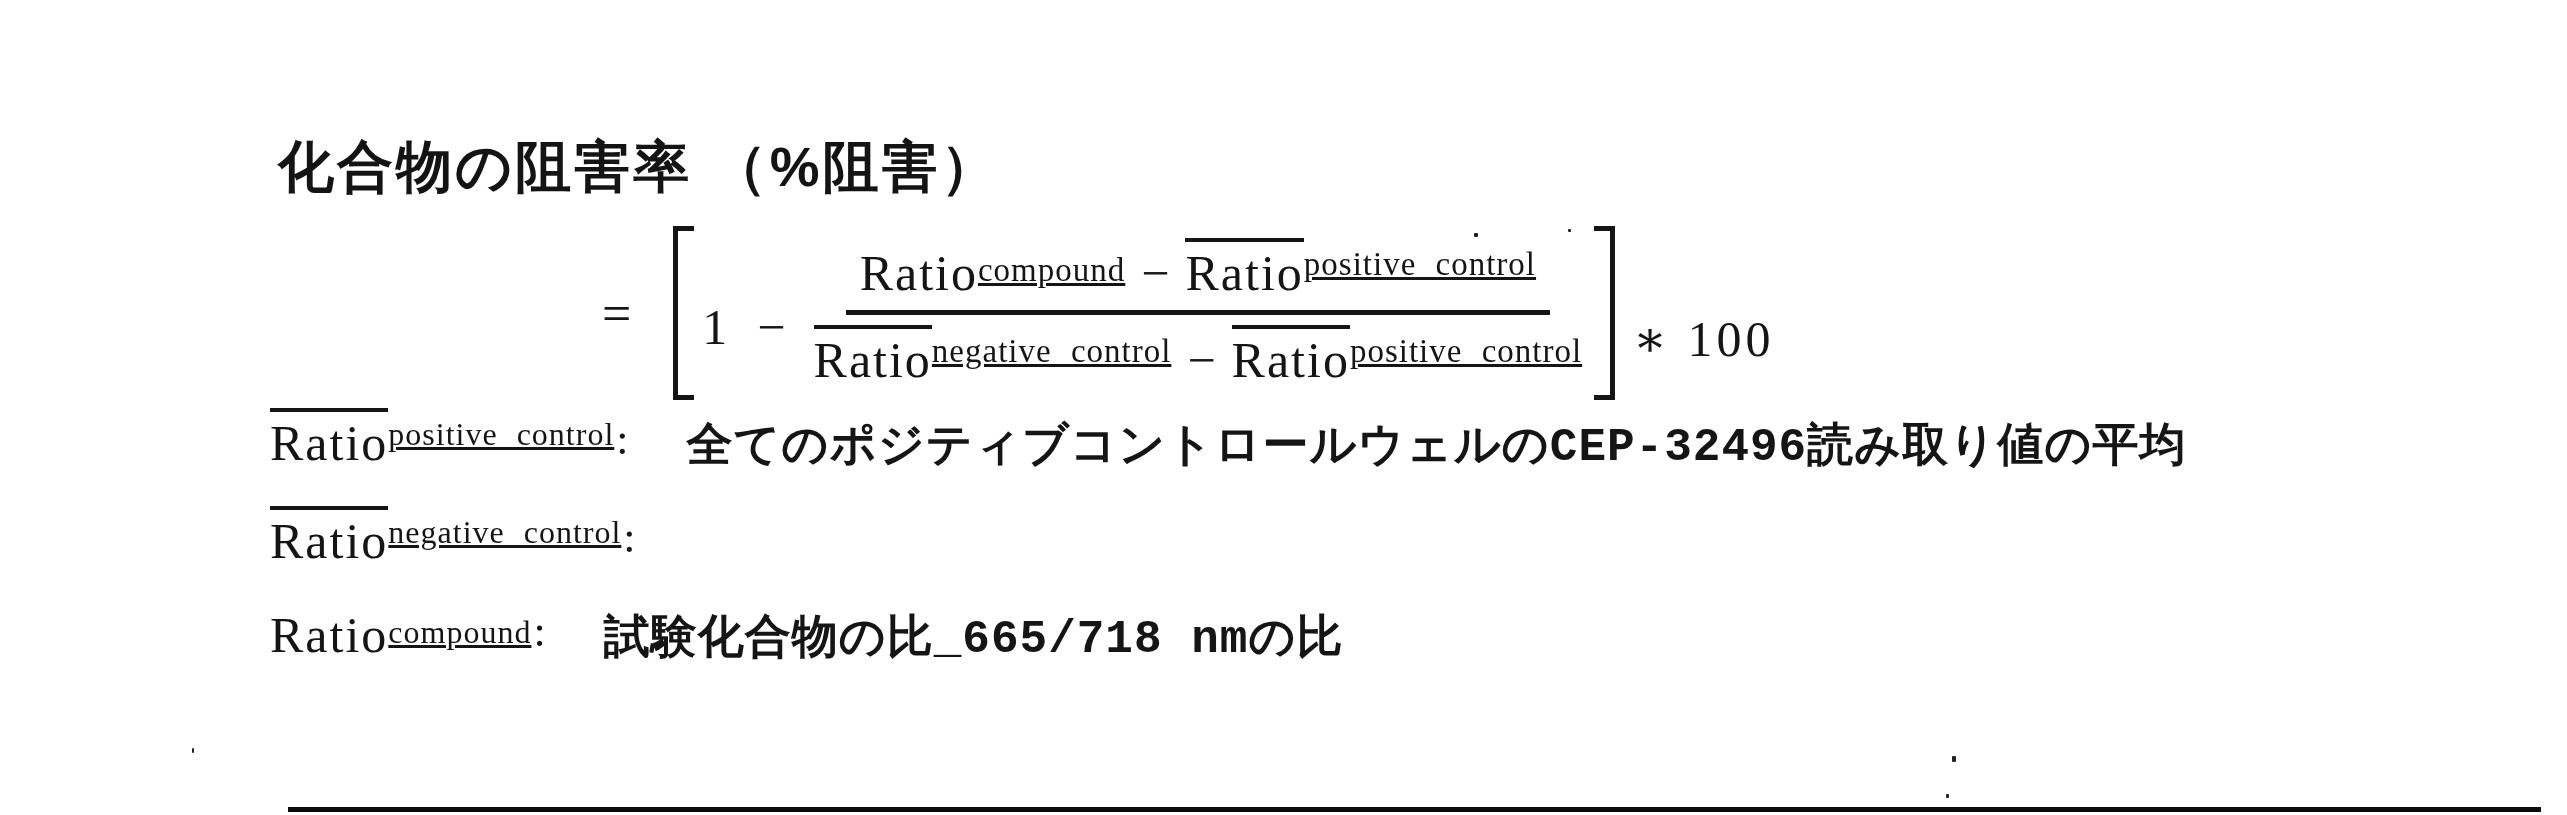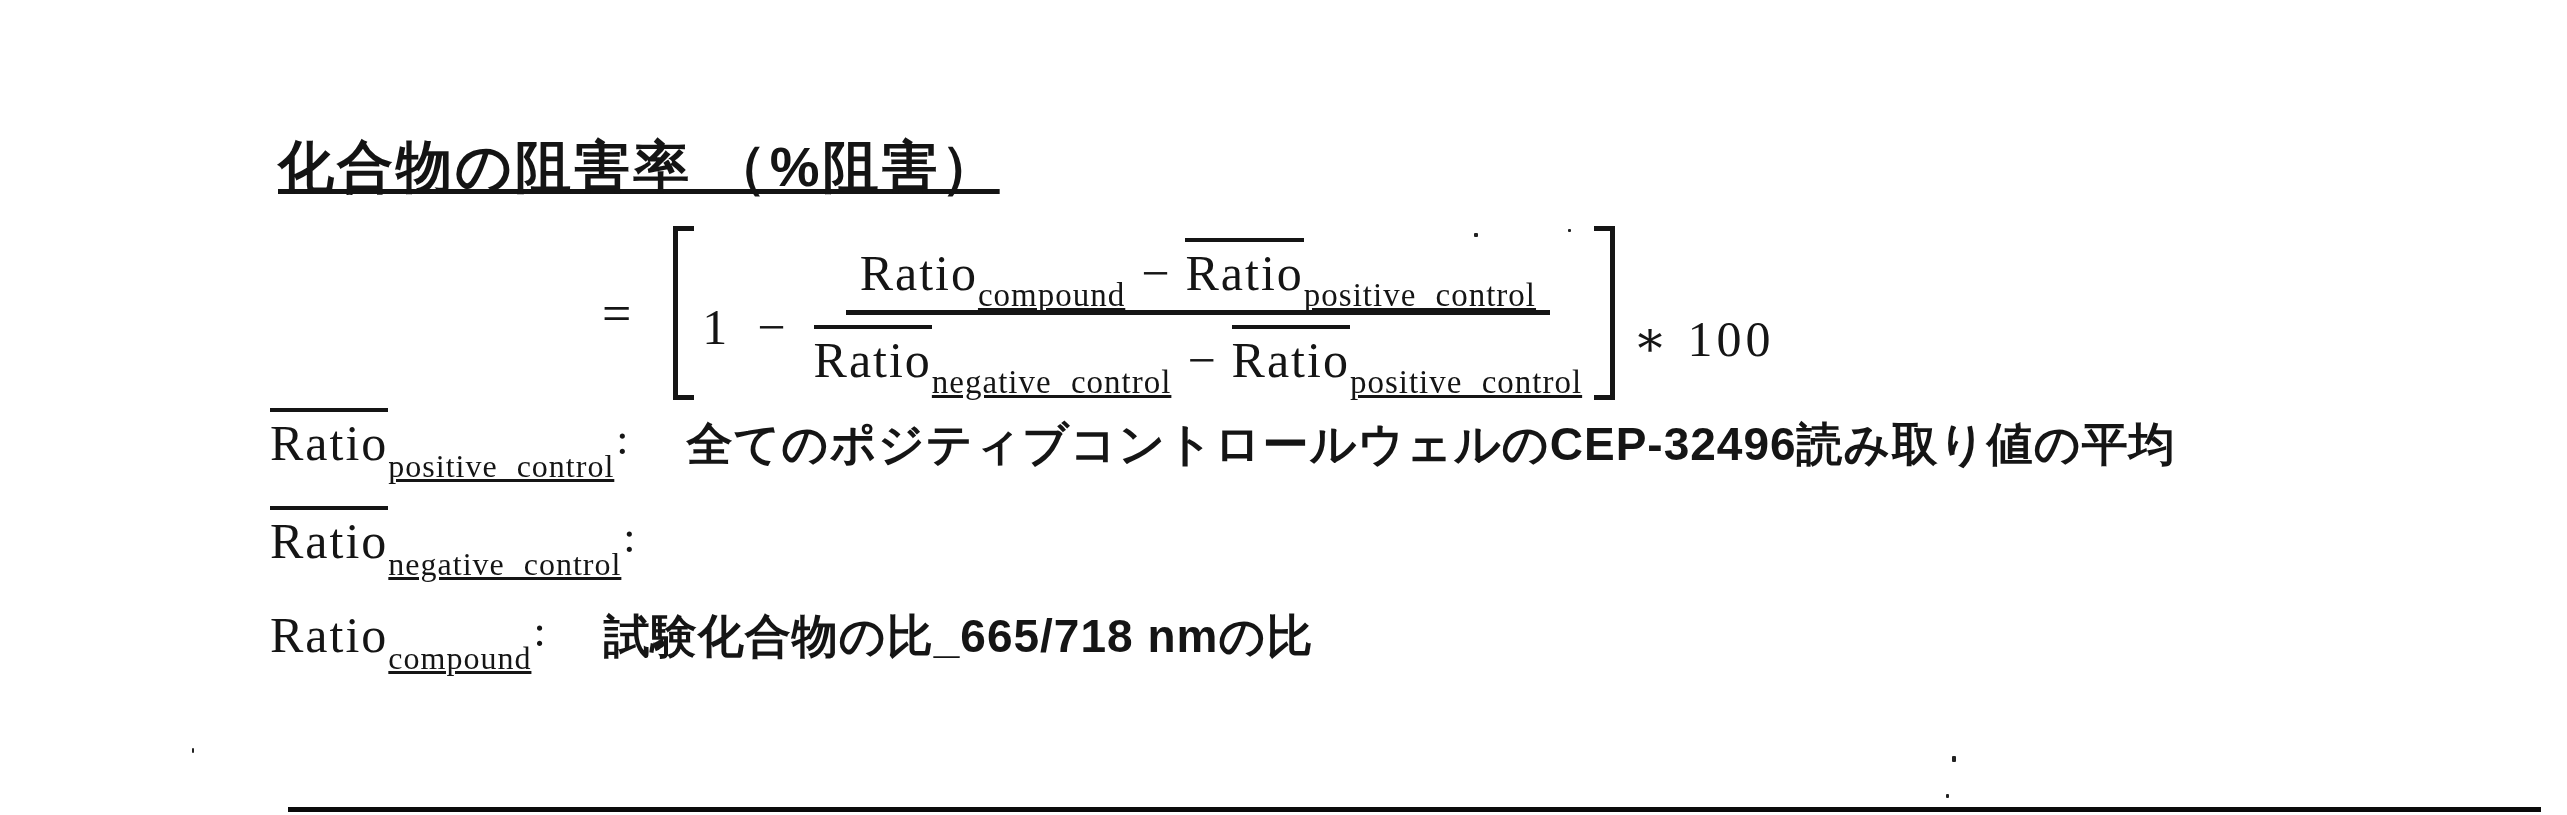--- a/index.html
+++ b/index.html
@@ -5,21 +5,21 @@
   html,body{margin:0;padding:0;}
   body{
     width:2567px;height:815px;position:relative;overflow:hidden;
     background:#ffffff;color:#161616;
     font-family:"Liberation Sans",sans-serif;
   }
   
   .doc-title{
     position:absolute;left:278px;top:130px;
     font-size:56px;font-weight:600;letter-spacing:3px;
-    color:#141414;white-space:nowrap;text-decoration:underline;
+    color:#141414;white-space:nowrap;
   }
   
   .formula-row{
     position:absolute;left:602px;top:222px;height:182px;
     display:flex;align-items:center;
     font-family:"Liberation Serif","DejaVu Serif",serif;
     font-size:50px;color:#151515;white-space:nowrap;
   }
   .eq{font-size:52px;margin-right:42px;}
   .bracket{position:relative;align-self:stretch;width:16px;flex:0 0 16px;margin:4px 0;}
@@ -28,36 +28,36 @@
   .bracket::after{bottom:0;}
   .bracket.left{border-left:5px solid #151515;}
   .bracket.left::before,.bracket.left::after{left:0;}
   .bracket.right{border-right:5px solid #151515;}
   .bracket.right::before,.bracket.right::after{right:0;}
   .one{margin:28px 14px 0 8px;}
   .minus{margin:0 16px;}
   .fraction{display:inline-flex;flex-direction:column;align-items:center;margin:0 6px;}
   .fraction .num{padding:0 14px 8px 14px;border-bottom:5px solid #151515;display:flex;align-items:baseline;}
   .fraction .den{padding:10px 6px 0 6px;display:flex;align-items:baseline;}
-  .term{display:inline-flex;align-items:flex-end;}
+  .term{display:inline-flex;align-items:flex-start;}
   .term .base{letter-spacing:2px;}
   .term.overlined .base{border-top:4px solid #151515;padding-top:2px;}
   .term sub{font-size:33px;line-height:1;letter-spacing:1px;word-spacing:10px;vertical-align:-0.35em;position:relative;top:0.32em;text-decoration:underline;}
   .mult{font-size:50px;margin-left:18px;margin-top:52px;letter-spacing:4px;}
   
   .def-row{
     position:absolute;left:270px;display:flex;align-items:baseline;
     white-space:nowrap;color:#151515;
   }
   .def-row .term{font-family:"Liberation Serif","DejaVu Serif",serif;font-size:50px;}
   .def-row .term sub{font-size:32px;}
   .def-colon{font-family:"Liberation Serif","DejaVu Serif",serif;font-size:44px;margin-left:2px;position:relative;top:-6px;}
   .def-desc{
     font-size:46px;font-weight:600;letter-spacing:1px;margin-left:58px;
-    font-family:Liberation Sans, sans-serif;
+    font-family:Liberation Mono, monospace;
   }
   .def-1{top:408px;}
   .def-2{top:506px;}
   .def-3{top:606px;}
   
   .scan-edge{position:absolute;left:288px;right:26px;bottom:3px;height:5px;background:#0a0a0a;}
   .speck{position:absolute;background:#222;border-radius:1px;}
   .speck.a{left:1474px;top:233px;width:4px;height:4px;}
   .speck.b{left:1568px;top:229px;width:3px;height:3px;}
   .speck.c{left:1952px;top:756px;width:4px;height:6px;}

